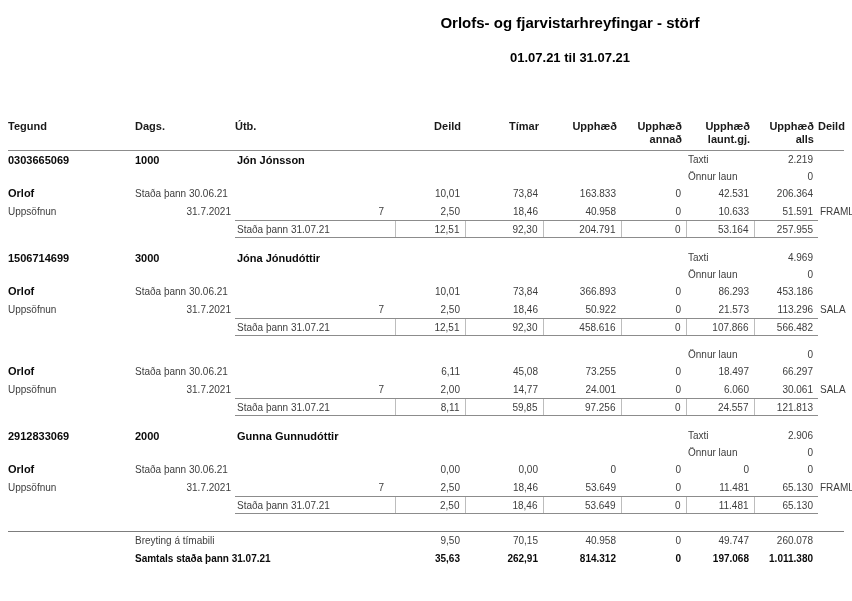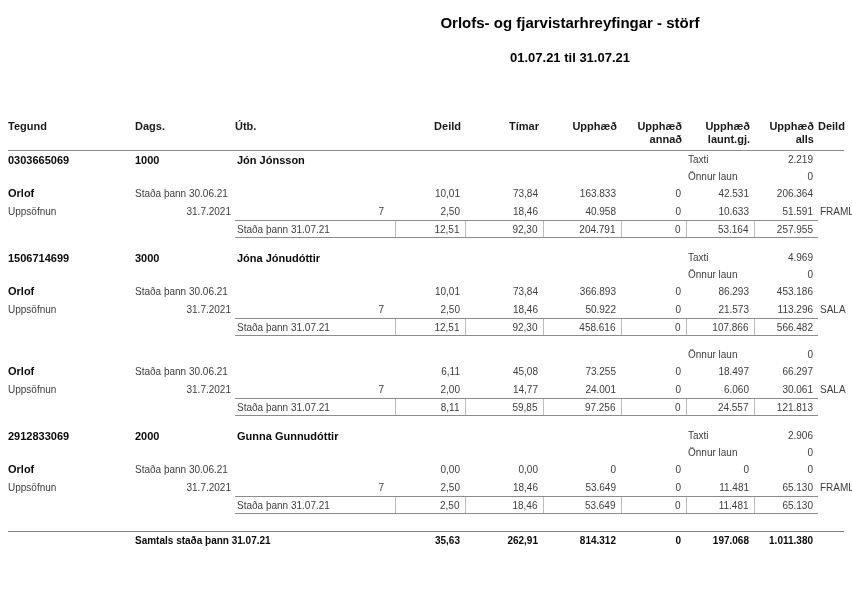--- a/index.html
+++ b/index.html
@@ -317,20 +317,31 @@
       </tr>
       <tr class="r-gap">
           <td colspan="10"></td>
         </tr>
     </tbody>
 
     <tbody>
       <tr class="sum-sep">
           <td colspan="10"></td>
         </tr>
+      <tr class="r-sum">
+        <td></td>
+        <td class="lab" colspan="2">Breyting á tímabili</td>
+        <td class="num">9,50</td>
+        <td class="num">70,15</td>
+        <td class="num">40.958</td>
+        <td class="num">0</td>
+        <td class="num">49.747</td>
+        <td class="num">260.078</td>
+        <td></td>
+      </tr>
       <tr class="r-sum bold">
         <td></td>
         <td class="lab" colspan="2">Samtals staða þann 31.07.21</td>
         <td class="num">35,63</td>
         <td class="num">262,91</td>
         <td class="num">814.312</td>
         <td class="num">0</td>
         <td class="num">197.068</td>
         <td class="num">1.011.380</td>
         <td></td>

